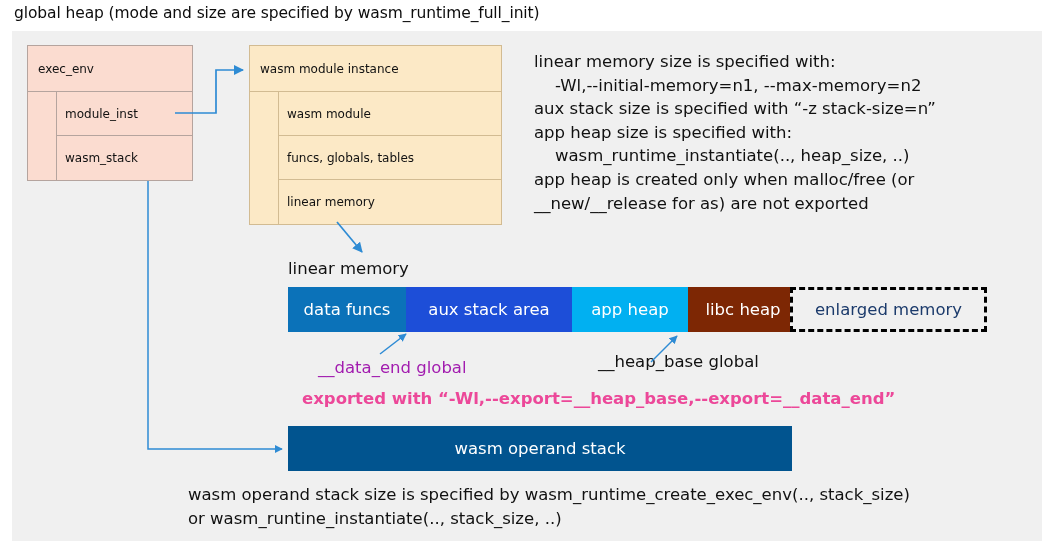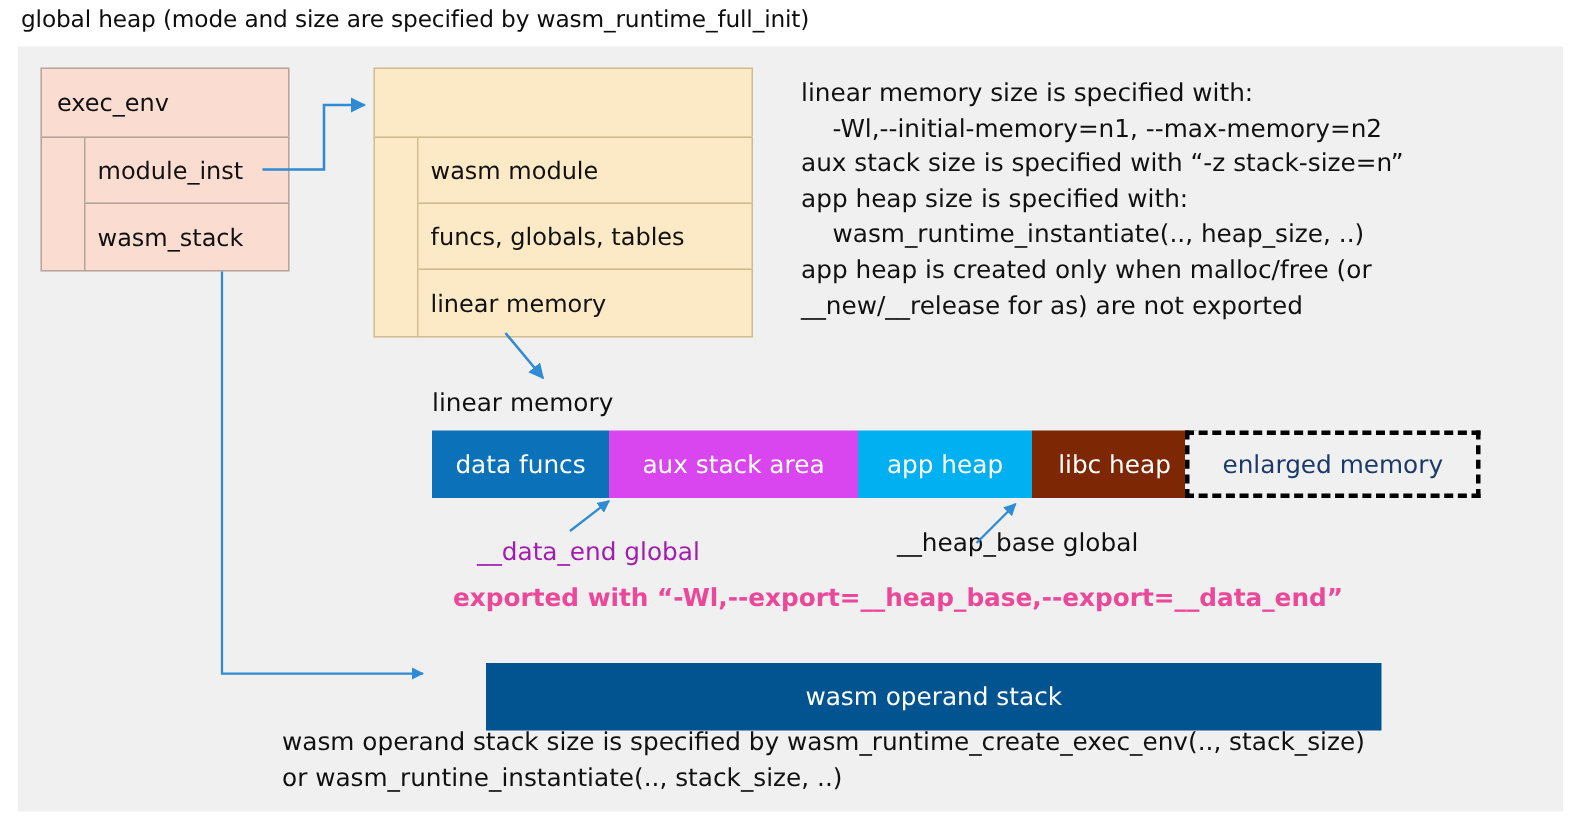--- a/index.html
+++ b/index.html
@@ -40,21 +40,21 @@
   
   .box {
     position: absolute;
     box-sizing: border-box;
   }
   .box-label {
     position: absolute;
     box-sizing: border-box;
     display: flex;
     align-items: center;
-    font-size: 16px;
+    font-size: 12px;
     color: #111111;
     white-space: nowrap;
   }
   
   .exec-fill   { background: #fbdcd0; border: 1px solid #b5a49e; }
   .exec-row    { background: #fbdcd0; border: 1px solid #b5a49e; }
   
   .mod-fill    { background: #fce9c6; border: 1px solid #d2bb92; }
   .mod-row     { background: #fce9c6; border: 1px solid #d2bb92; }
 
@@ -81,31 +81,30 @@
   }
   #seg-enlarged {
     background: #f0f0f0;
     border: 3px dashed #000000;
     color: #1b3a6b;
   }
   
   #operand-stack-box {
     position: absolute;
     left: 288px;
-    top: 442px;
-    width: 597px;
+    top: 426px;
+    width: 504px;
     height: 45px;
     background: #01548f;
     display: flex;
     align-items: center;
     justify-content: center;
     font-size: 16.5px;
     color: #ffffff;
     white-space: nowrap;
-    margin-left: 36px;
   }
   
   .textblock {
     position: absolute;
     font-size: 16.5px;
     line-height: 23.6px;
     color: #111111;
     white-space: pre;
   }
   #right-notes { left: 534px; top: 50px; }
@@ -145,20 +144,21 @@
 
   <div class="box exec-fill" style="left:27px; top:91px; width:30px; height:90px;"></div>
 
   <div class="box exec-row" style="left:56px; top:91px; width:137px; height:45px;"></div>
   <div class="box-label" style="left:65px; top:91px; width:128px; height:45px;">module_inst</div>
 
   <div class="box exec-row" style="left:56px; top:135px; width:137px; height:46px;"></div>
   <div class="box-label" style="left:65px; top:135px; width:128px; height:46px;">wasm_stack</div>
 
   <div class="box mod-fill" style="left:249px; top:45px; width:253px; height:47px;"></div>
+  <div class="box-label" style="left:260px; top:45px; width:240px; height:47px;">wasm module instance</div>
 
   <div class="box mod-fill" style="left:249px; top:91px; width:30px; height:134px;"></div>
 
   <div class="box mod-row" style="left:278px; top:91px; width:224px; height:45px;"></div>
   <div class="box-label" style="left:287px; top:91px; width:215px; height:45px;">wasm module</div>
 
   <div class="box mod-row" style="left:278px; top:135px; width:224px; height:45px;"></div>
   <div class="box-label" style="left:287px; top:135px; width:215px; height:45px;">funcs, globals, tables</div>
 
   <div class="box mod-row" style="left:278px; top:179px; width:224px; height:46px;"></div>
@@ -170,21 +170,21 @@
 app heap size is specified with:
     wasm_runtime_instantiate(.., heap_size, ..)
 app heap is created only when malloc/free (or
 __new/__release for as) are not exported</div>
 
   <div id="linear-memory-caption">linear memory</div>
 
   <div class="mem-seg" id="seg-data-area" style="left:288px; width:118px; background:#0b72b9;">
     <span>data funcs</span>
   </div>
-  <div class="mem-seg" id="seg-aux-stack" style="left:406px; width:166px; background:#d946ef;">
+  <div class="mem-seg" id="seg-aux-stack" style="left:406px; width:166px; background:#1d4ed8;">
     <span>aux stack area</span>
   </div>
   <div class="mem-seg" id="seg-app-heap" style="left:572px; width:116px; background:#01b0f1;">
     <span>app heap</span>
   </div>
   <div class="mem-seg" id="seg-libc-heap" style="left:688px; width:110px; background:#7d2704;">
     <span>libc heap</span>
   </div>
   <div class="mem-seg" id="seg-enlarged" style="left:790px; width:197px;">
     <span>enlarged memory</span>

